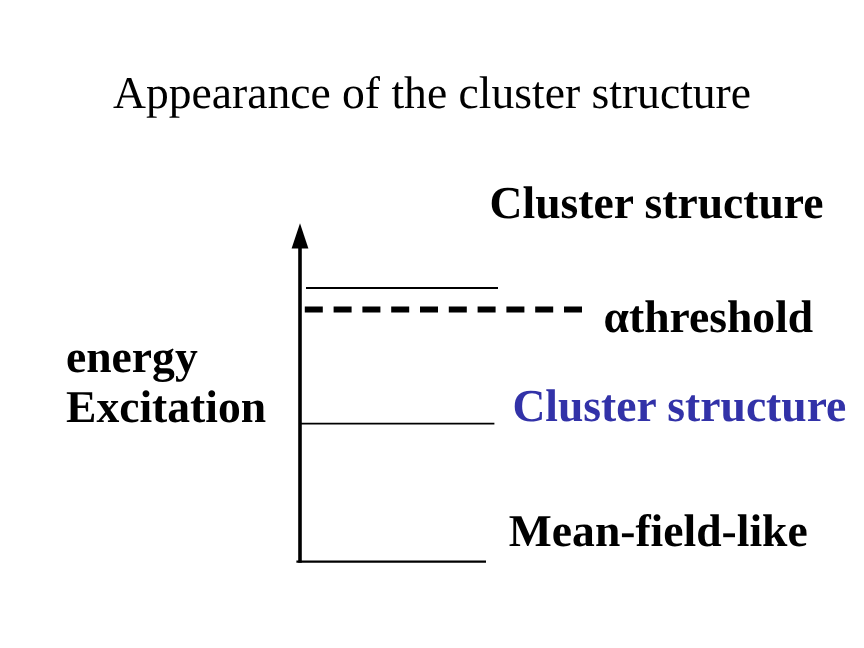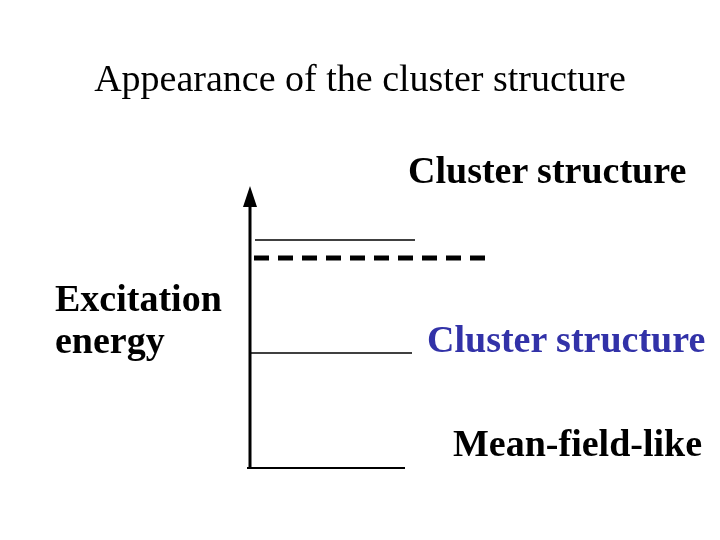--- a/index.html
+++ b/index.html
@@ -35,49 +35,50 @@
     position: absolute;
     font-weight: bold;
     font-size: 38px;
     line-height: 37px;
     white-space: nowrap;
   }
   .condensation-label { left: 408px; top: 152px; }
   .threshold-label    { left: 503px; top: 247px; }
   .axis-label         { left: 55px;  top: 277px; line-height: 42px; }
   .definite-label     { left: 427px; top: 321px; color: #3232a8; }
-  .meanfield-label    { left: 453px; top: 425px; }
+  .meanfield-label    { left: 424px; top: 425px; }
 </style>
 </head>
 <body>
 
 <div class="slide">
 
   <div class="title">Appearance of the cluster structure</div>
 
   <svg class="diagram-lines" width="720" height="540" viewBox="0 0 720 540">
     <g>
       <line x1="250" y1="200" x2="250" y2="469" stroke="#000000" stroke-width="3"></line>
       <polygon points="250,186 243,207 257,207" fill="#000000"></polygon>
     </g>
     <line x1="255" y1="240" x2="415" y2="240" stroke="#000000" stroke-width="1.5"></line>
     <line x1="254" y1="258" x2="492" y2="258" stroke="#000000" stroke-width="5" stroke-dasharray="15 9"></line>
     <line x1="250" y1="353" x2="412" y2="353" stroke="#000000" stroke-width="1.5"></line>
     <line x1="247" y1="468" x2="405" y2="468" stroke="#000000" stroke-width="2"></line>
   </svg>
 
   <div class="label axis-label">
+    <div>energy</div>
     <div>Excitation</div>
-    <div>energy</div>
   </div>
 
   <div class="label condensation-label">
     <div>Cluster structure</div>
   </div>
 
+  <div class="label threshold-label">αthreshold</div>
 
   <div class="label definite-label">
     <div>Cluster structure</div>
   </div>
 
   <div class="label meanfield-label">Mean-field-like</div>
 
 </div>
 
 </body></html>

